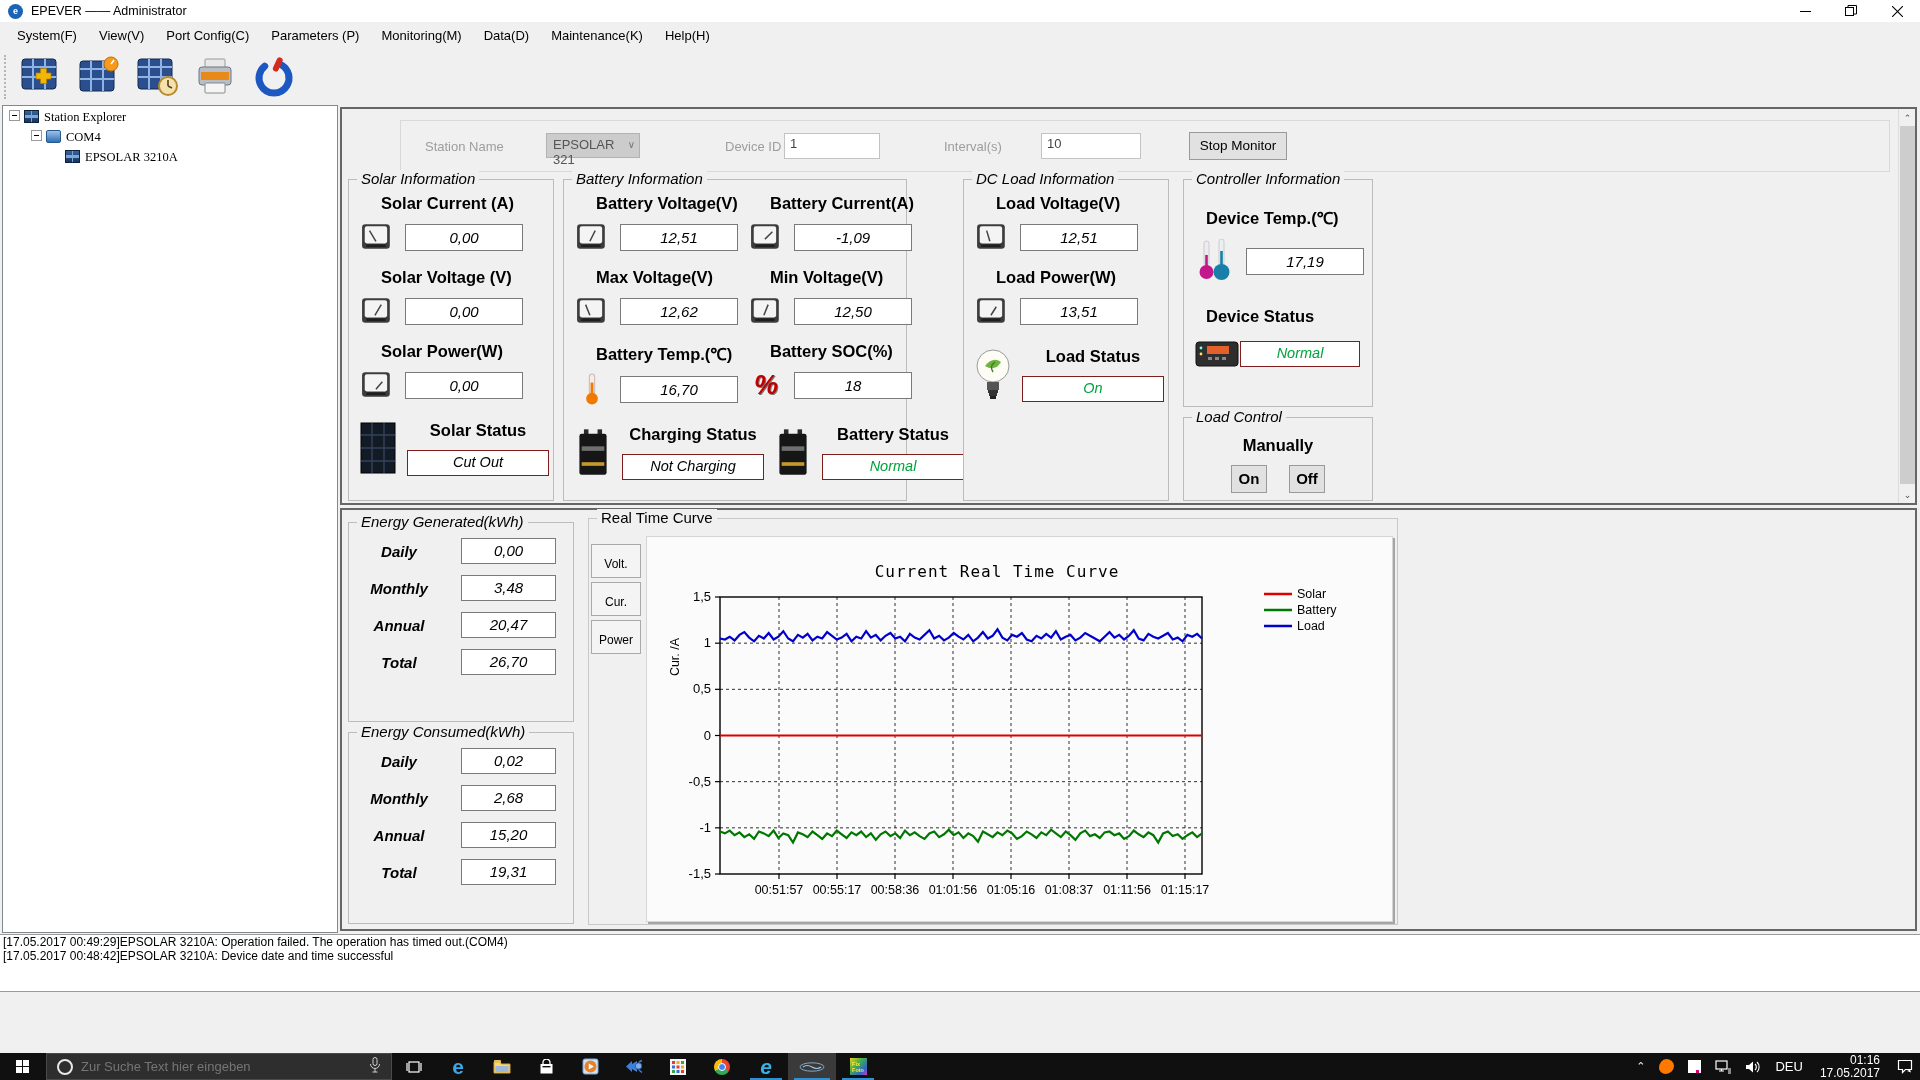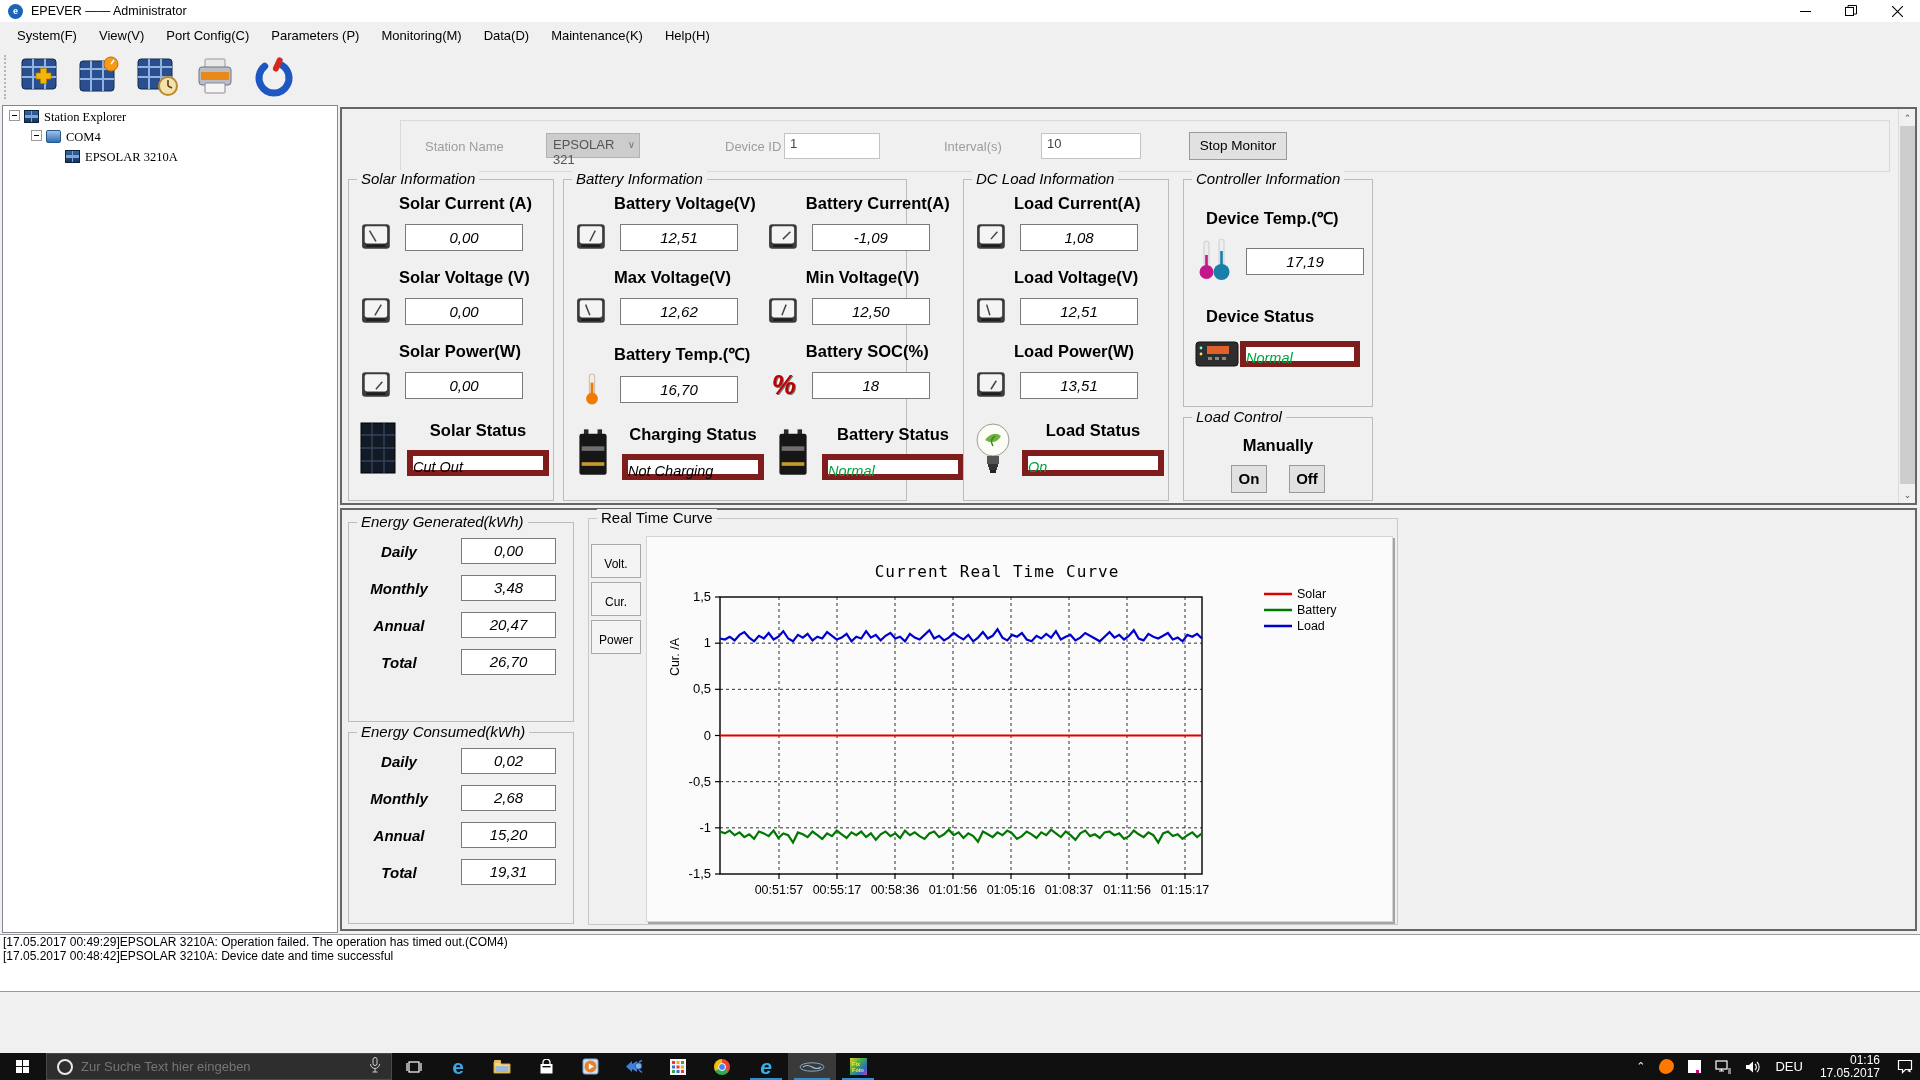--- a/index.html
+++ b/index.html
@@ -47,29 +47,29 @@
   .station-box { position:absolute; left:58px; top:11px; width:1490px; height:52px; border:1px solid #d9d9d9; }
   .frm-label { position:absolute; top:18px; font-size:13px; color:#9d9d9d; }
   .frm-input { position:absolute; top:12px; height:26px; border:1px solid #c3c3c3; background:#fff; font-size:13px; padding:2px 5px; color:#444; }
   .combo { position:absolute; top:12px; height:25px; background:#cccccc; border:1px solid #b2b2b2; color:#555; font-size:13px; padding:3px 18px 0 6px; }
   .combo .arr { position:absolute; right:4px; top:5px; font-size:10px; color:#777; }
   .btn { background:#e1e1e1; border:1px solid #9a9a9a; font-size:13.5px; text-align:center; }
   .stop-btn { position:absolute; left:788px; top:11px; width:98px; height:28px; padding-top:5px; }
 
   
   .meas { margin:14px 0 0 10px; }
-  .meas-label { font-size:16.5px; font-weight:bold; margin-left:40px; white-space:nowrap; }
+  .meas-label { font-size:16.5px; font-weight:bold; margin-left:22px; white-space:nowrap; }
   .meas-row { display:flex; align-items:center; margin-top:7px; }
   .meas-row .mico { width:36px; height:34px; flex:none; display:flex; align-items:center; justify-content:center; }
   .vbox { width:118px; height:27px; border:1px solid #7a7a7a; background:#fff; font-style:italic; font-size:15px; text-align:center; padding-top:4px; margin-left:10px; }
   .status-blk { display:flex; align-items:center; margin:18px 0 0 6px; }
   .status-ico { width:46px; height:56px; flex:none; display:flex; align-items:center; justify-content:center; }
   .status-col { margin-left:6px; }
   .status-col .meas-label { margin-left:0; text-align:center; }
-  .sbox { width:142px; height:26px; border:6px solid #7f1d1d; background:#fff; font-style:italic; font-size:14.5px; padding-top:3px; margin-top:10px; }
+  .sbox { width:142px; height:26px; border:1px solid #7f1d1d; background:#fff; font-style:italic; font-size:14.5px; text-align:center; padding-top:3px; margin-top:10px; }
   .grid2 { display:grid; grid-template-columns:1fr 1fr; }
 
   
   .ctl-label { font-size:16.5px; font-weight:bold; margin:26px 0 0 22px; }
   .ctl-row { display:flex; align-items:center; margin:8px 0 0 10px; }
   .manually { font-size:16.5px; font-weight:bold; text-align:center; margin-top:18px; }
   .onoff-row { display:flex; justify-content:center; gap:22px; margin-top:10px; }
   .onoff { width:36px; height:28px; font-weight:bold; font-size:15px; padding-top:4px; }
 
   
@@ -394,34 +394,20 @@
         <div class="status-col">
           <div class="meas-label">Battery Status</div>
           <div class="sbox" style="color: rgb(0, 163, 60);">Normal</div>
         </div>
       </div>
     </div>
   </div>
 
   <div class="gbox" style="left:621px; top:70px; width:206px; height:322px;">
     <span class="gbox-title">DC Load Information</span>
-    <div class="meas">
-      <div class="meas-label">Load Current(A)</div>
-      <div class="meas-row">
-        <span class="mico">
-            <svg width="32" height="32" viewBox="0 0 30 30">
-              <rect x="1" y="3" width="26" height="23" rx="3" fill="#3c3c3c"></rect>
-              <rect x="3.5" y="5" width="21" height="16" rx="2" fill="#f4f4f4"></rect>
-              <line x1="14" y1="17" x2="20" y2="10" stroke="#444" stroke-width="1.4"></line>
-              <rect x="5" y="22" width="18" height="2.4" fill="#1e1e1e"></rect>
-            </svg>
-          </span>
-        <div class="vbox">1,08</div>
-      </div>
-    </div>
     <div class="meas">
       <div class="meas-label">Load Voltage(V)</div>
       <div class="meas-row">
         <span class="mico">
             <svg width="32" height="32" viewBox="0 0 30 30">
               <rect x="1" y="3" width="26" height="23" rx="3" fill="#3c3c3c"></rect>
               <rect x="3.5" y="5" width="21" height="16" rx="2" fill="#f4f4f4"></rect>
               <line x1="13" y1="19" x2="10" y2="9" stroke="#444" stroke-width="1.4"></line>
               <rect x="5" y="22" width="18" height="2.4" fill="#1e1e1e"></rect>
             </svg>

